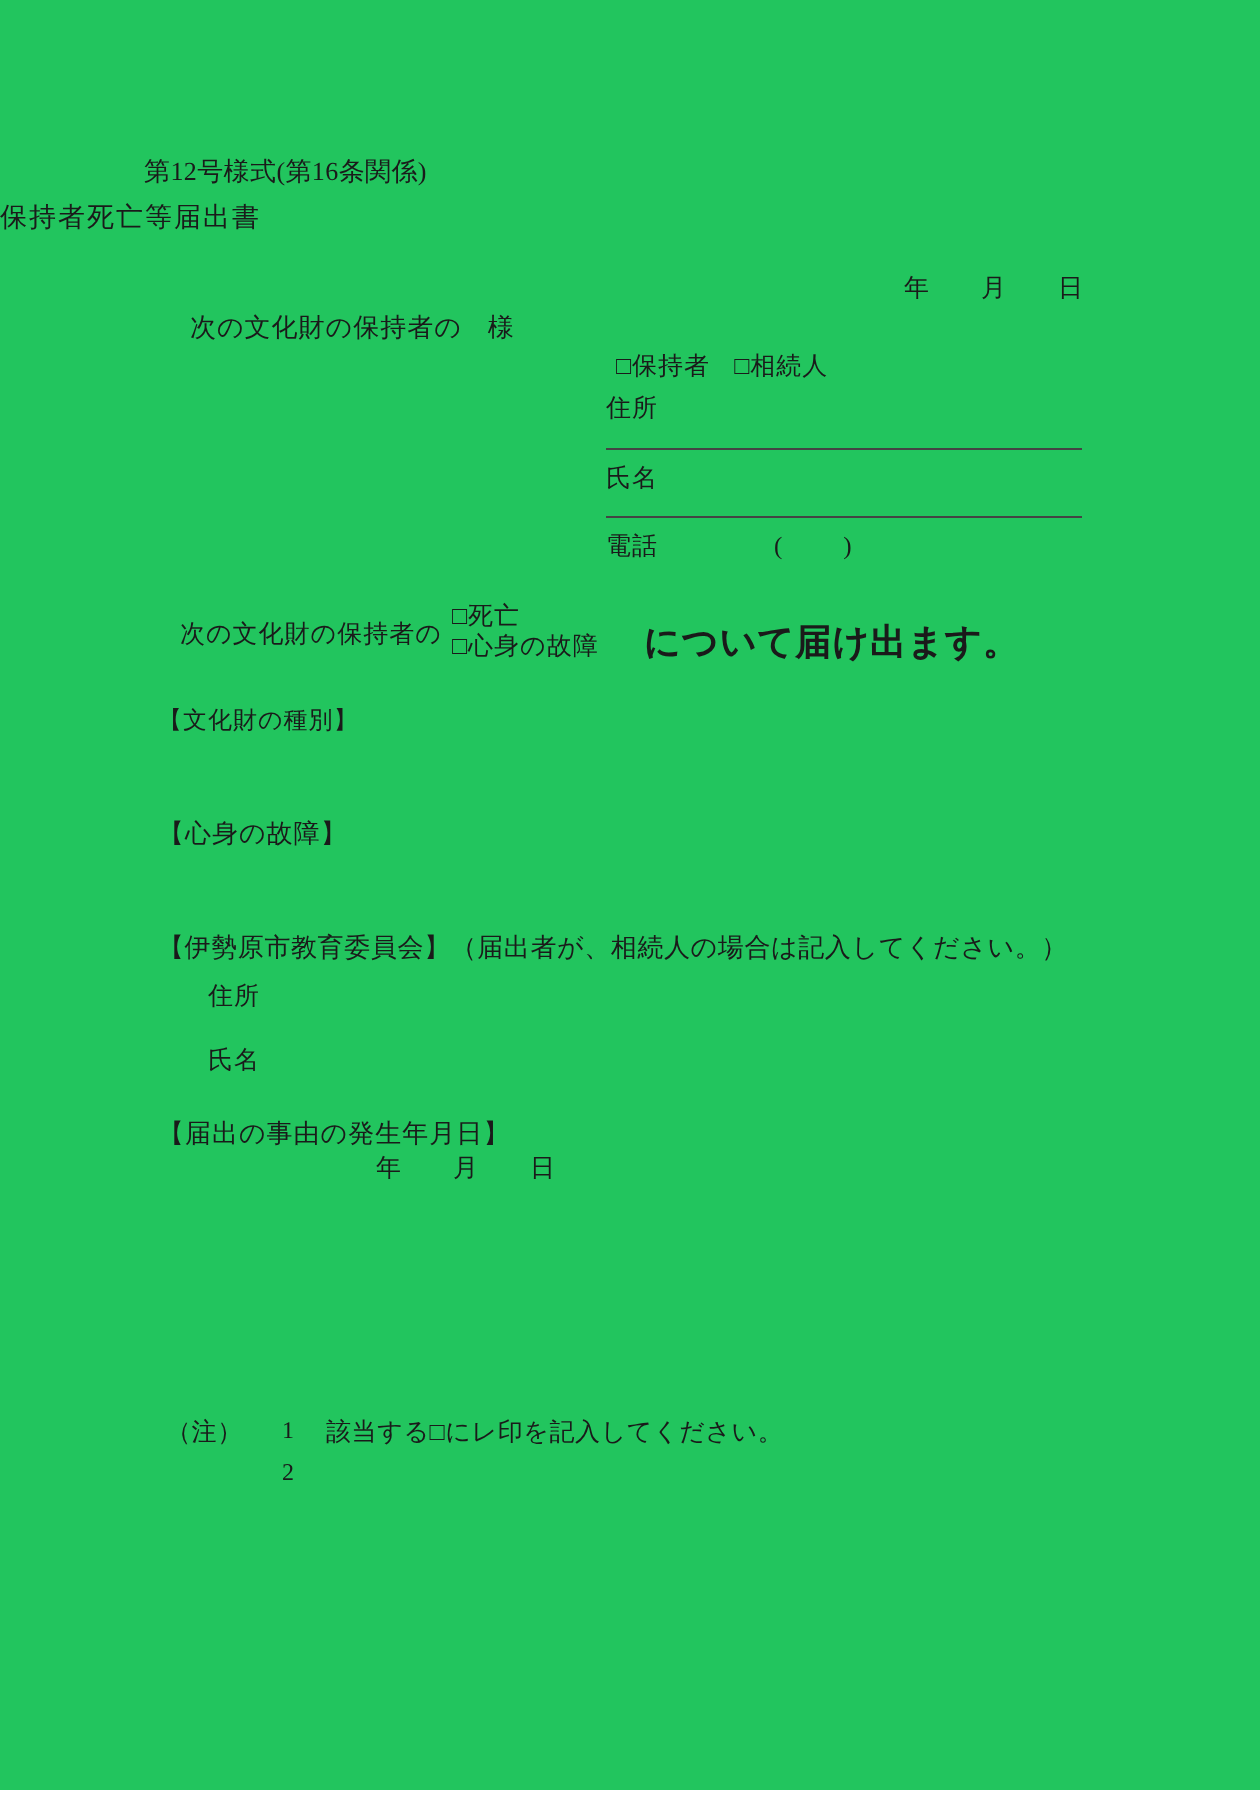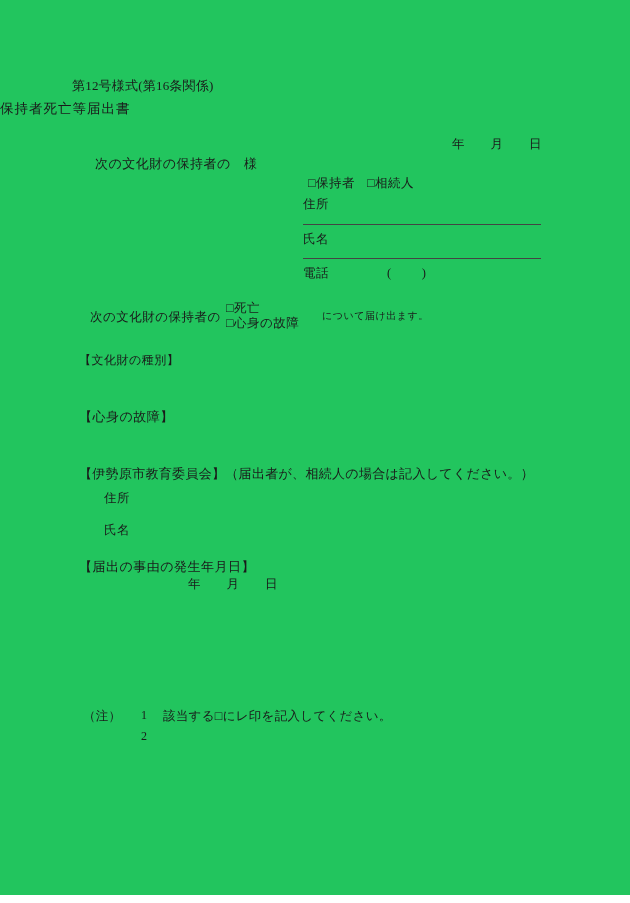--- a/index.html
+++ b/index.html
@@ -43,21 +43,21 @@
     left: 303px;
     width: 238px;
     height: 0;
     border-top: 1px solid #444;
   }
   .rule-1 { top: 224px; }
   .rule-2 { top: 258px; }
 
   .t-lead      { left: 90px;  top: 309px; font-size: 12.5px; letter-spacing: 0.5px; }
   .t-opt-box   { left: 226px; top: 301px; font-size: 12.5px; line-height: 15px; letter-spacing: 0.5px; }
-  .t-lead-tail { left: 322px; top: 309px; font-size: 10px; letter-spacing: 0.5px; }
+  .t-lead-tail { left: 322px; top: 309px; font-size: 18px; letter-spacing: 0.5px; font-weight: bold; }
 
   .t-sec-type  { left: 79px;  top: 352px; font-size: 12px; letter-spacing: 0.5px; }
   .t-sec-name  { left: 79px;  top: 408px; font-size: 13px; letter-spacing: 0.5px; }
   .t-sec-owner { left: 79px;  top: 465px; font-size: 13px; letter-spacing: 0.3px; }
   .t-owner-ad  { left: 104px; top: 490px; font-size: 12.5px; letter-spacing: 0.5px; }
   .t-owner-nm  { left: 104px; top: 522px; font-size: 12.5px; letter-spacing: 0.5px; }
   .t-sec-event { left: 79px;  top: 558px; font-size: 13px; letter-spacing: 0.5px; }
   .t-date-bot  { left: 188px; top: 576px; font-size: 12.5px; }
   .t-date-bot .sp { display: inline-block; width: 26px; }
 

